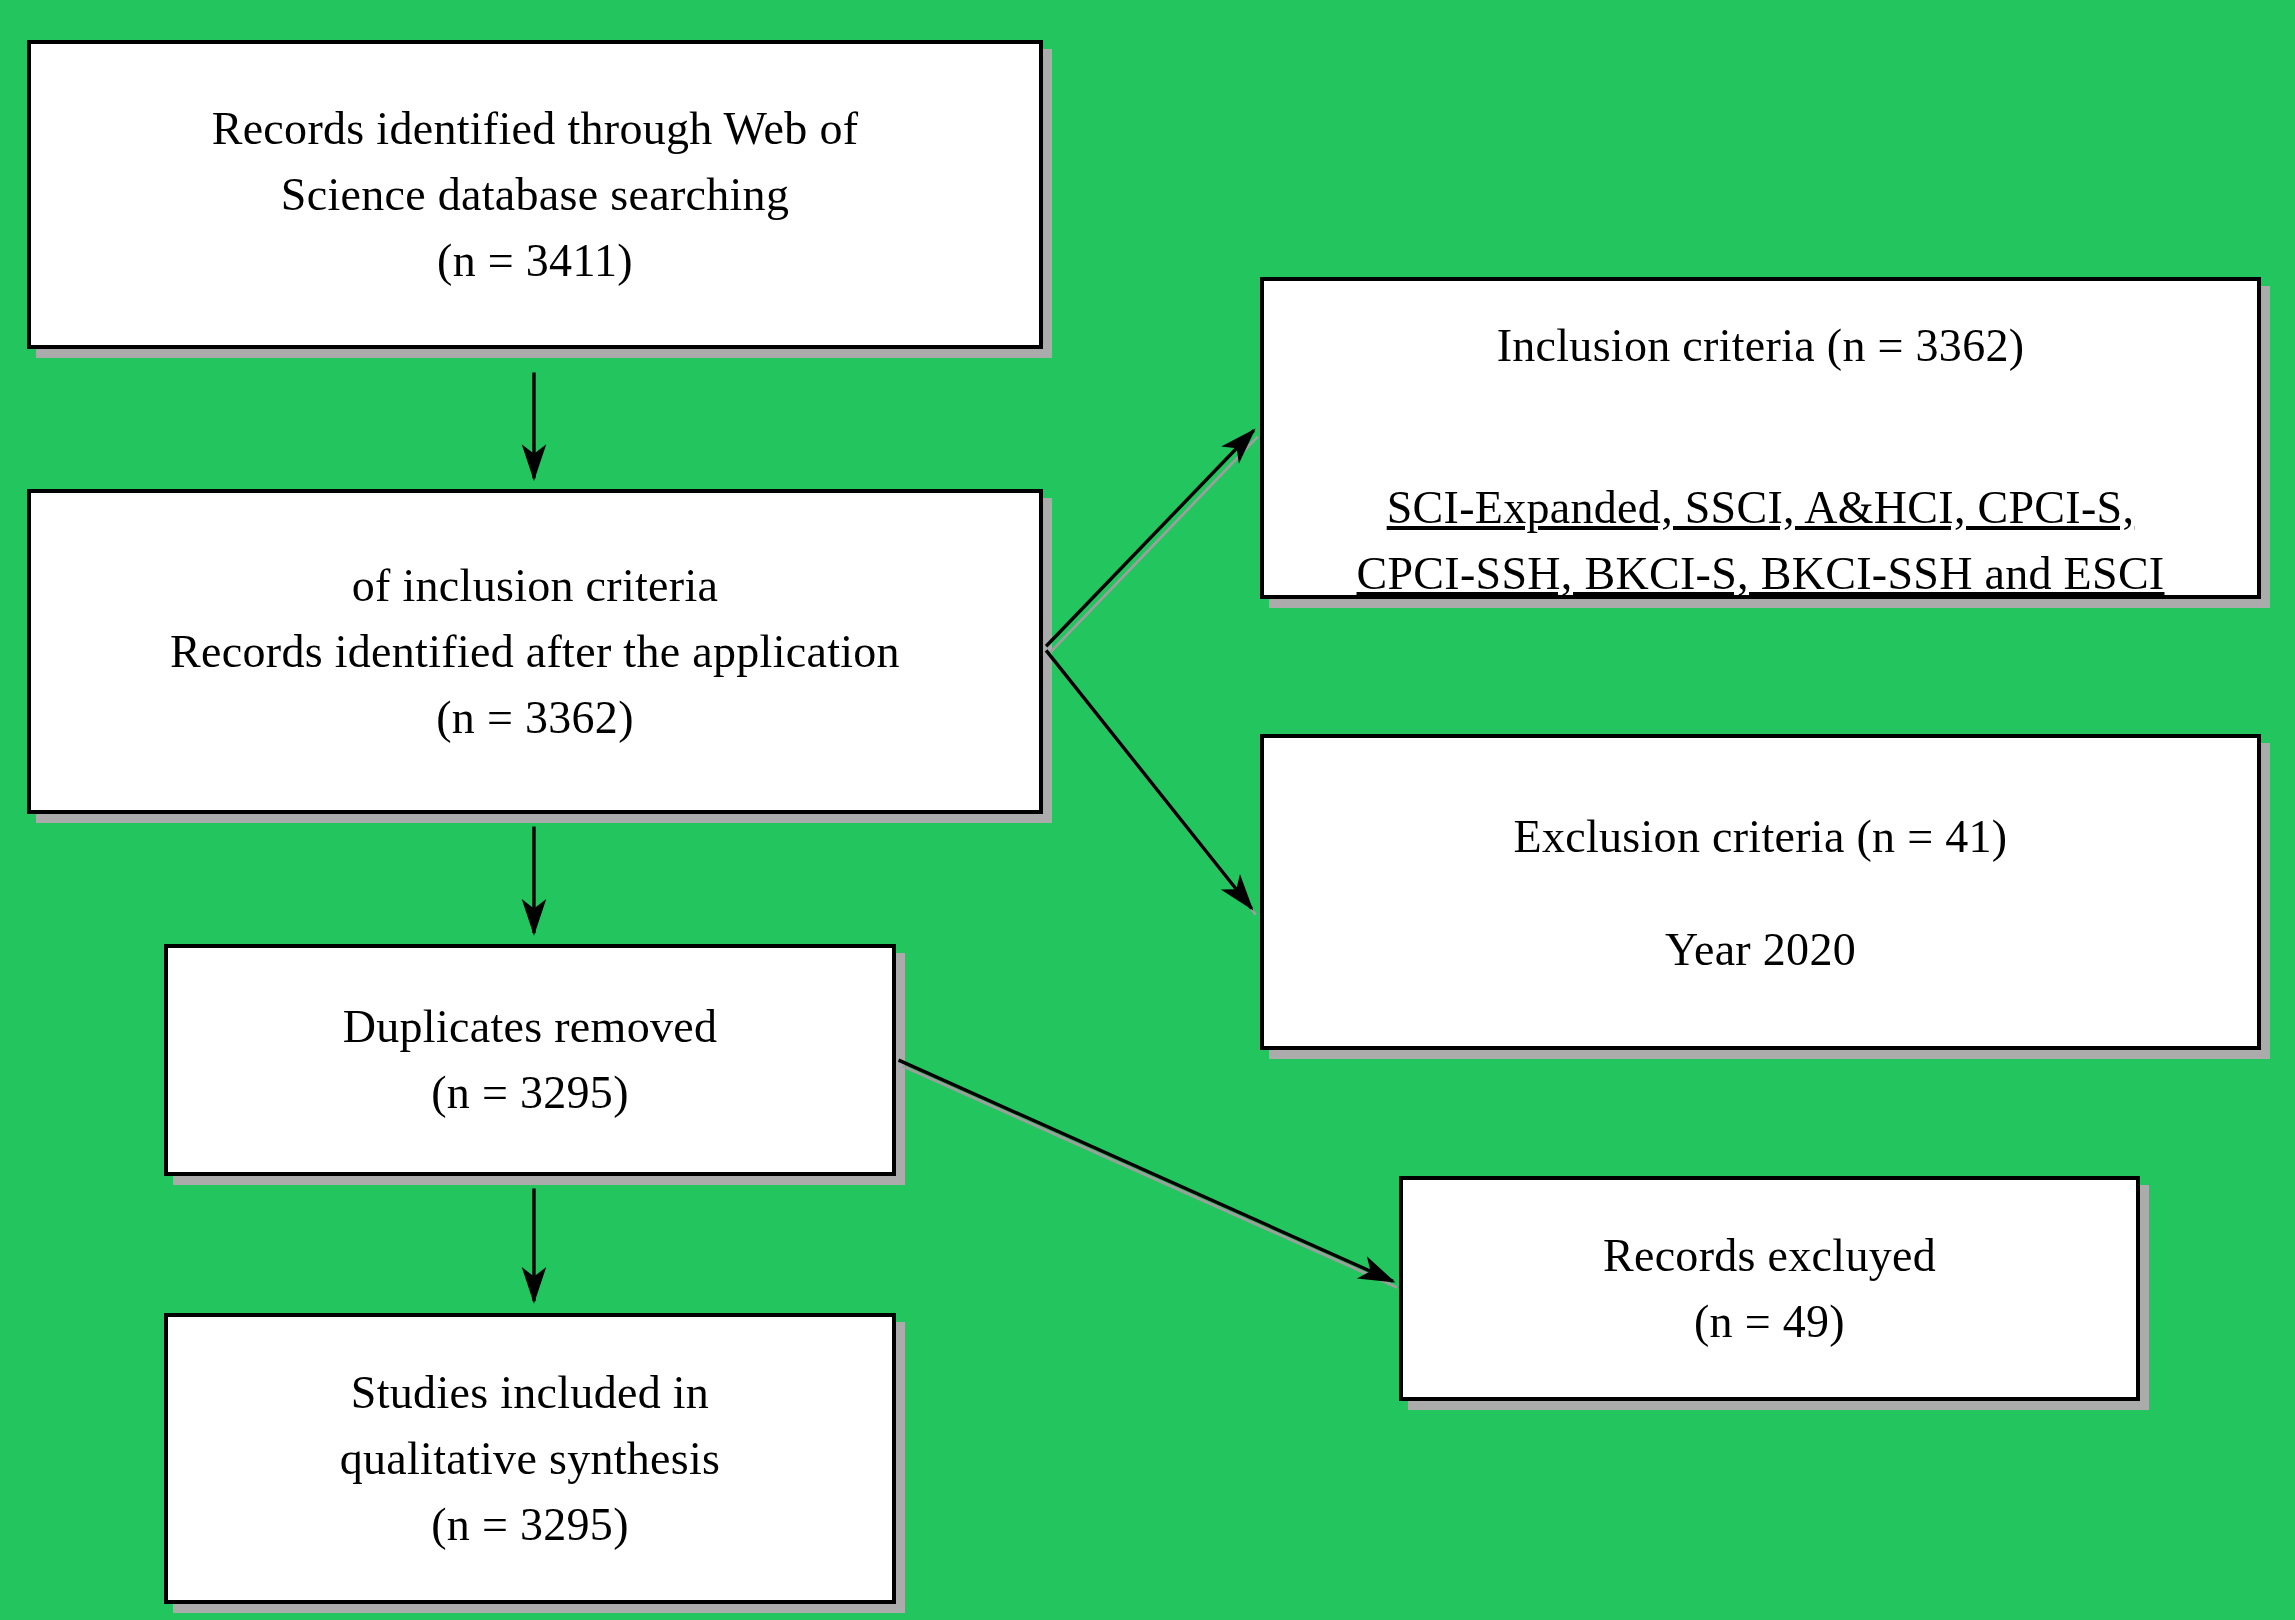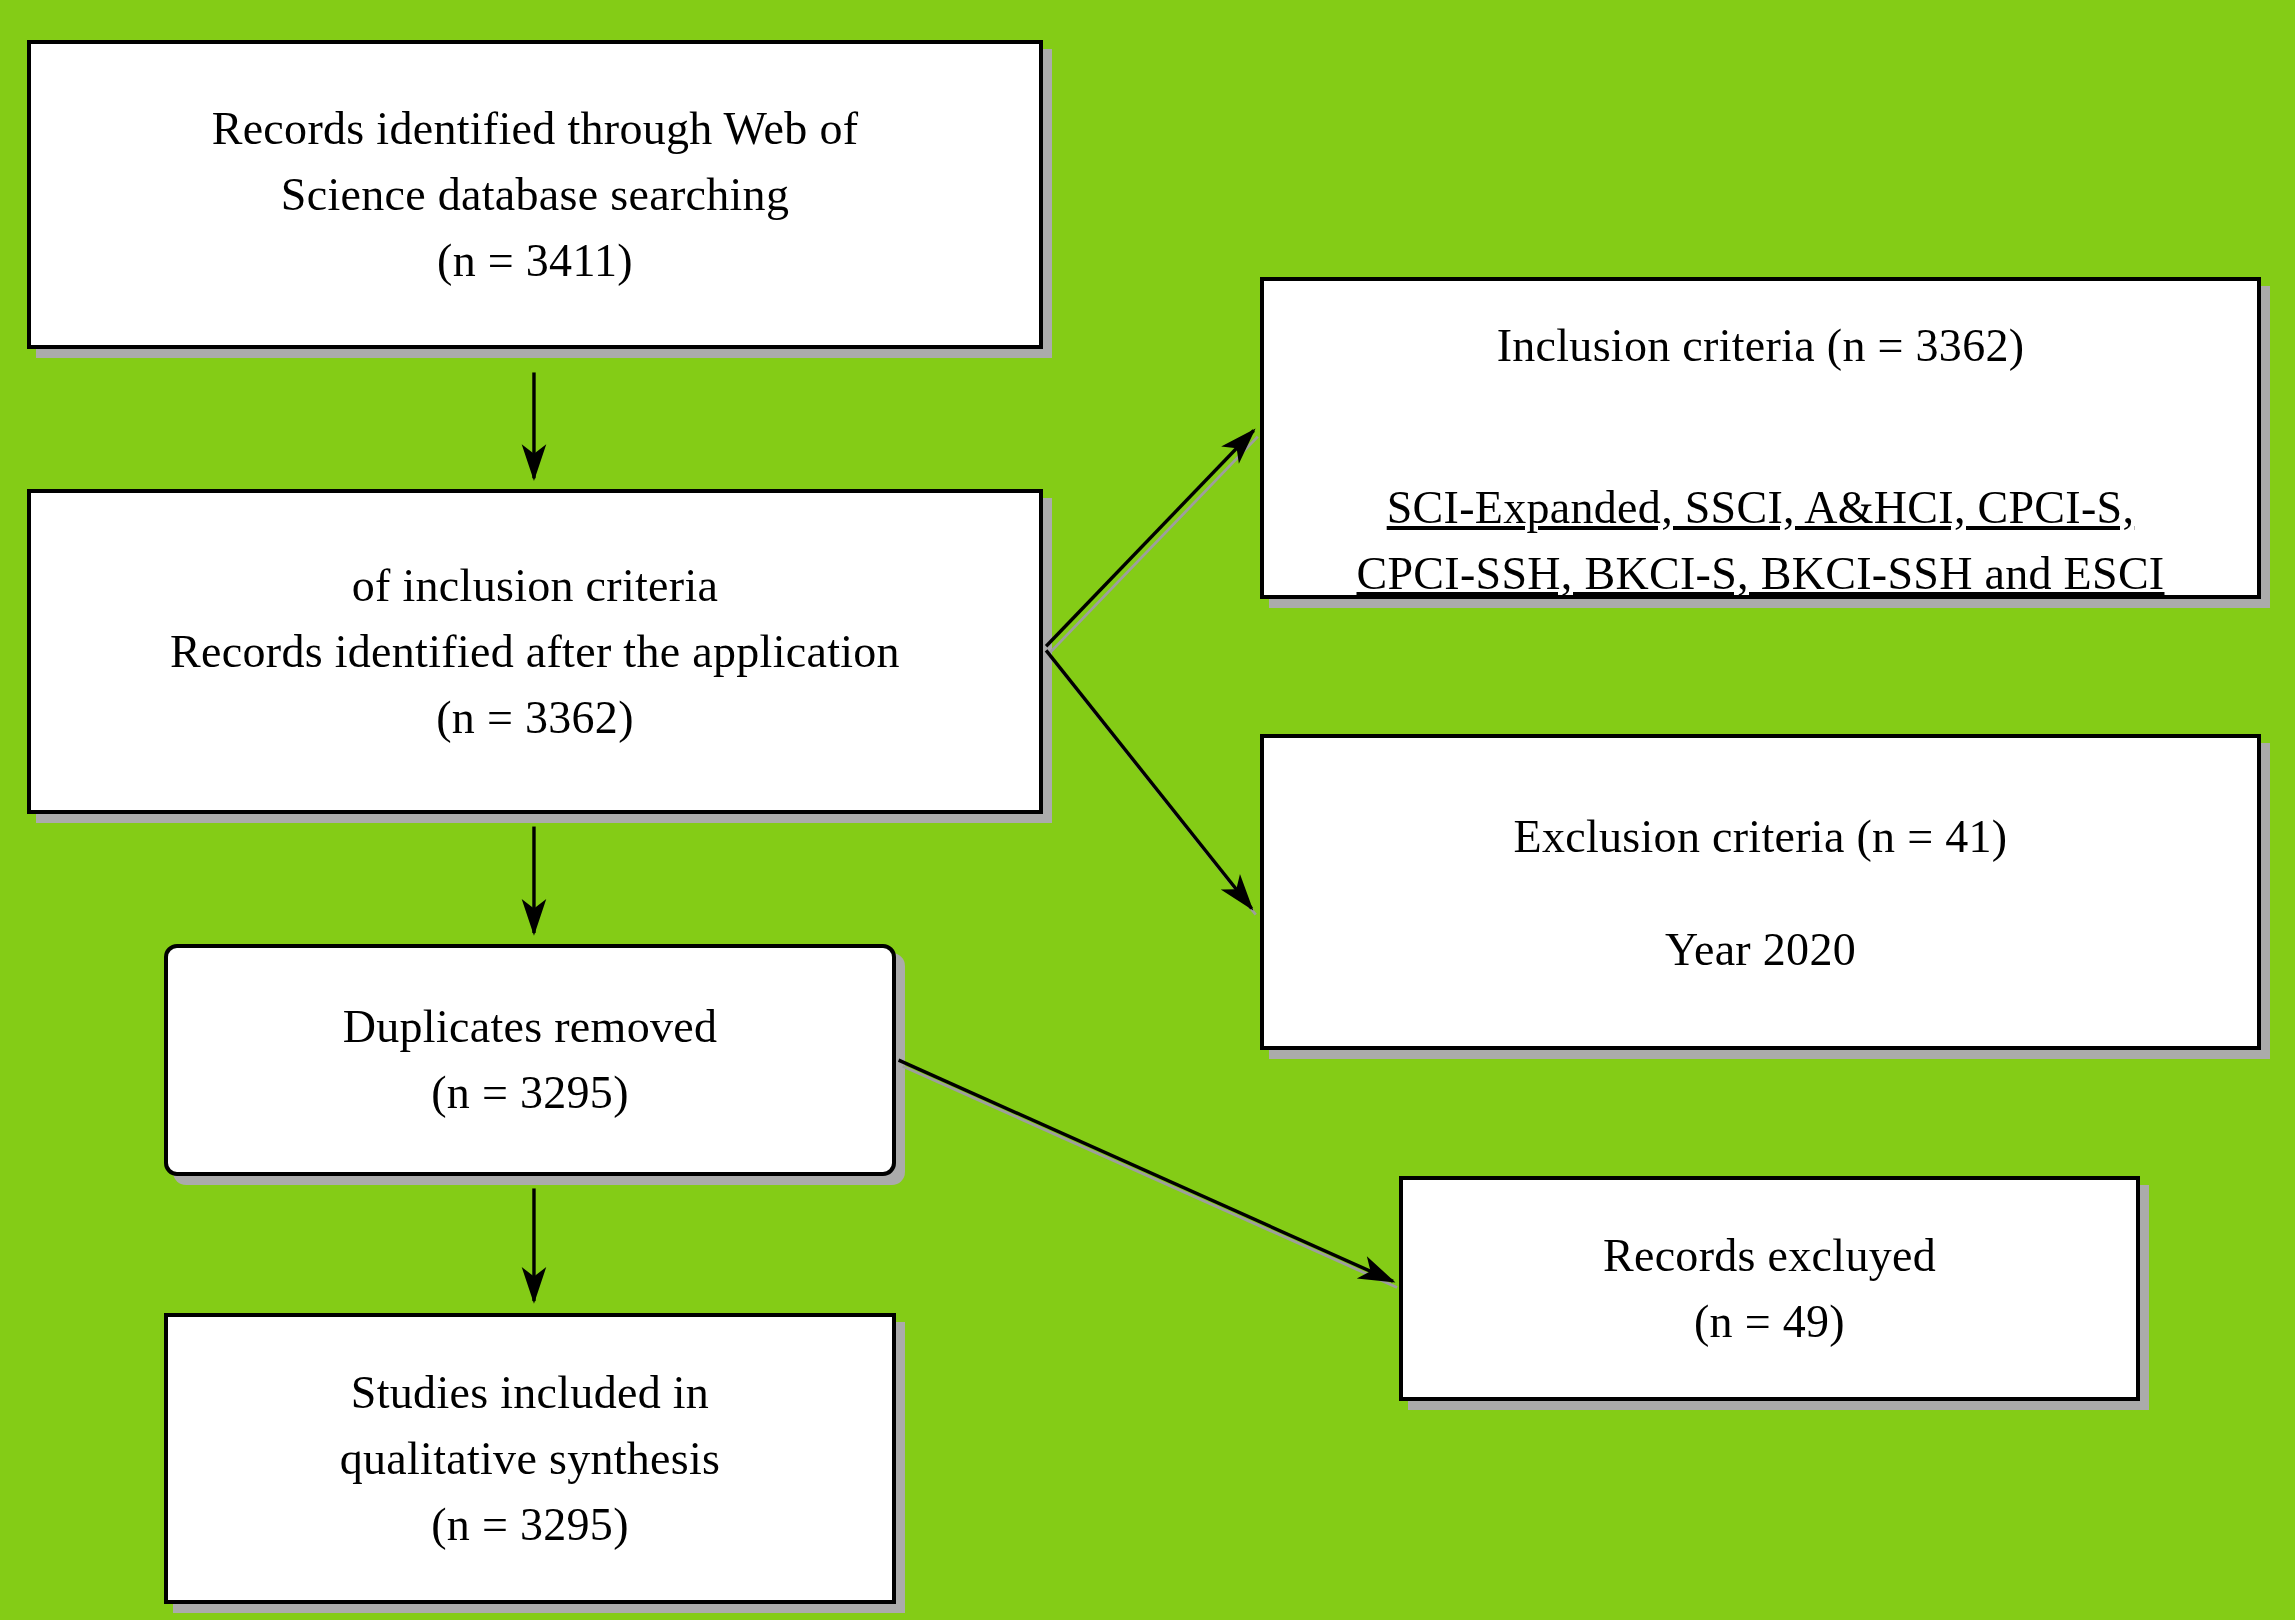--- a/index.html
+++ b/index.html
@@ -1,20 +1,20 @@
 <!DOCTYPE html>
 <html style="font-size:11px"><head>
 <meta charset="utf-8">
 <style>
   html, body { margin: 0; padding: 0; background: #ffffff; }
   .canvas {
     position: relative;
     width: 2295px;
     height: 1621px;
-    background: #84cc16;
+    background: #22c55e;
     font-family: "Liberation Serif", "DejaVu Serif", serif;
     color: #000000;
     overflow: hidden;
   }
   .box {
     position: absolute;
     background: #ffffff;
     border: 4.1px solid #000000;
     box-shadow: 9px 9px 0 #ababab;
     box-sizing: border-box;
@@ -24,21 +24,21 @@
     justify-content: center;
     text-align: center;
     font-size: 46px;
     line-height: 66px;
     letter-spacing: 0.3px;
   }
   .box .line { display: block; min-height: 66px; }
   
   .box-records-identified   { left: 27px;   top: 40px;   width: 1016px; height: 309px; }
   .box-records-after        { left: 27px;   top: 489px;  width: 1016px; height: 325px; }
-  .box-duplicates           { left: 164px;  top: 944px; width: 732px; height: 232px; border-radius: 13px; }
+  .box-duplicates           { left: 164px;  top: 944px; width: 732px; height: 232px; }
   .box-studies              { left: 164px;  top: 1313px; width: 732px; height: 291px; }
   
   .box-inclusion            { left: 1260px; top: 277px;  width: 1001px; height: 322px;
                               justify-content: flex-start; padding-top: 32px; }
   .box-inclusion .body      { margin-top: 96px; text-decoration: underline; }
   .box-exclusion            { left: 1260px; top: 734px; width: 1001px; height: 316px;
                               justify-content: flex-start; padding-top: 66px; }
   .box-exclusion .body      { margin-top: 47px; }
   .box-rec-excluyed         { left: 1399px; top: 1176px; width: 741px; height: 225px; }
   .arrows {

